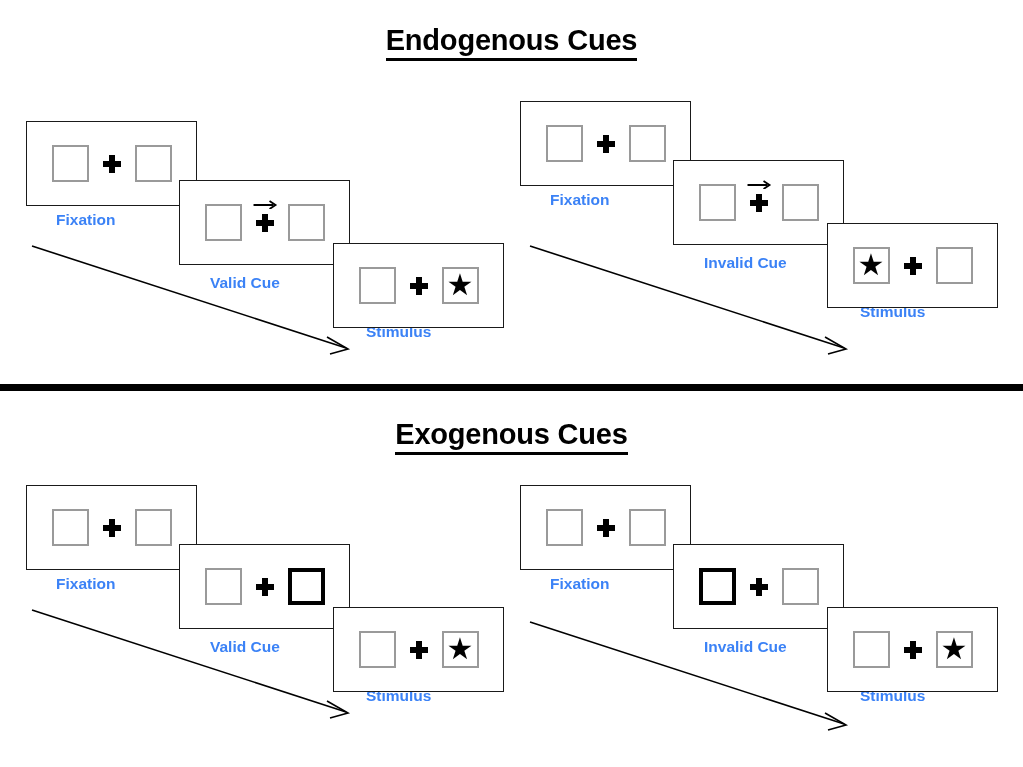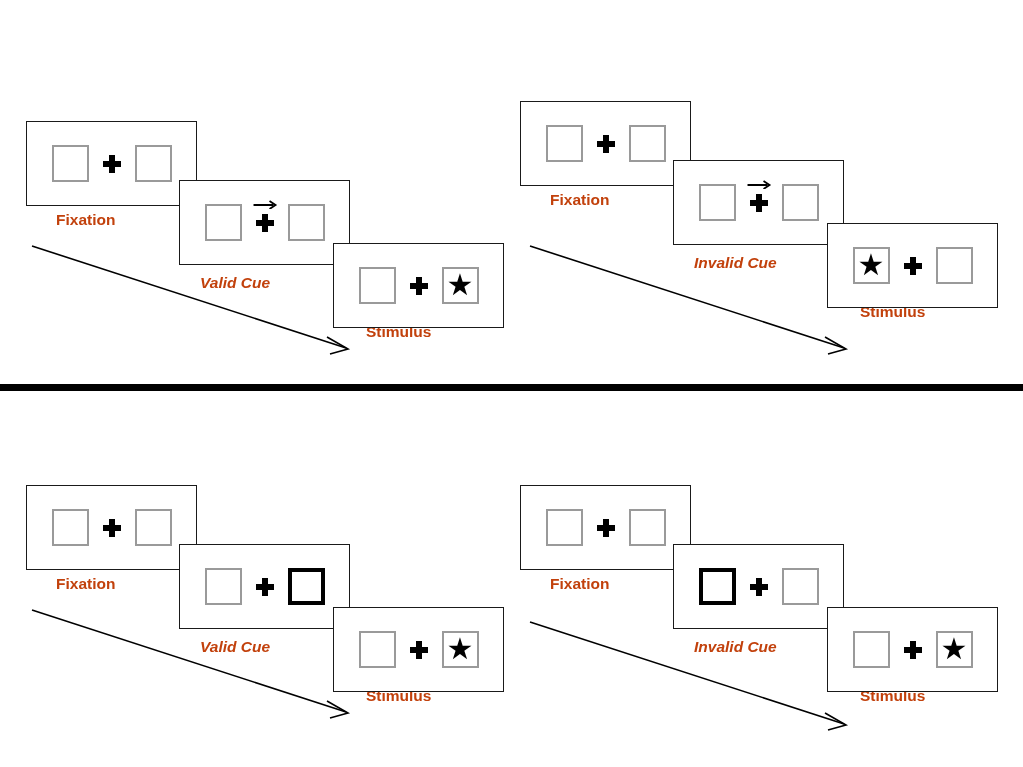--- a/index.html
+++ b/index.html
@@ -112,42 +112,45 @@
     transform:translateX(-48%);
     width:26px;height:10px;
   }
   .cue-arrow svg{display:block;}
 
   
   .frame-label{
     position:absolute;
     font-weight:bold;
     font-size:15.5px;
-    color:#c2410c;
+    color:#3b82f6;
     white-space:nowrap;
   }
   .lbl1{left:38px; top:99px;}
-  .lbl2{left:182px;top:162px;font-style:italic;}
+  .lbl2{left:192px;top:162px;}
   .lbl3{left:348px;top:211px;}
 
   
   .flow-arrow{
     position:absolute;
     left:10px;top:130px;
     width:330px;height:115px;
     z-index:0;
     pointer-events:none;
   }
   .flow-arrow svg{display:block;overflow:visible;}
 </style>
 </head>
 <body>
 
 <div class="section" id="section-endogenous">
 
+  <div class="section-title" id="title-endogenous">
+    <span>Endogenous Cues</span>
+  </div>
 
   <div class="panel" id="panel-endo-valid">
 
     <div class="flow-arrow">
       <svg width="330" height="115" viewBox="0 0 330 115">
         <line x1="4" y1="4" x2="318" y2="106" stroke="#000" stroke-width="1.6"></line>
         <polyline points="299,95 320,107 302,112" fill="none" stroke="#000" stroke-width="1.6"></polyline>
       </svg>
     </div>
 
@@ -242,20 +245,23 @@
       </div>
     </div>
     <div class="frame-label lbl3">Stimulus</div>
   </div>
 </div>
 
 <div class="divider"></div>
 
 <div class="section" id="section-exogenous">
 
+  <div class="section-title" id="title-exogenous" style="top:26px;">
+    <span>Exogenous Cues</span>
+  </div>
 
   <div class="panel" id="panel-exo-valid" style="top:84px;">
 
     <div class="flow-arrow">
       <svg width="330" height="115" viewBox="0 0 330 115">
         <line x1="4" y1="4" x2="318" y2="106" stroke="#000" stroke-width="1.6"></line>
         <polyline points="299,95 320,107 302,112" fill="none" stroke="#000" stroke-width="1.6"></polyline>
       </svg>
     </div>
 

